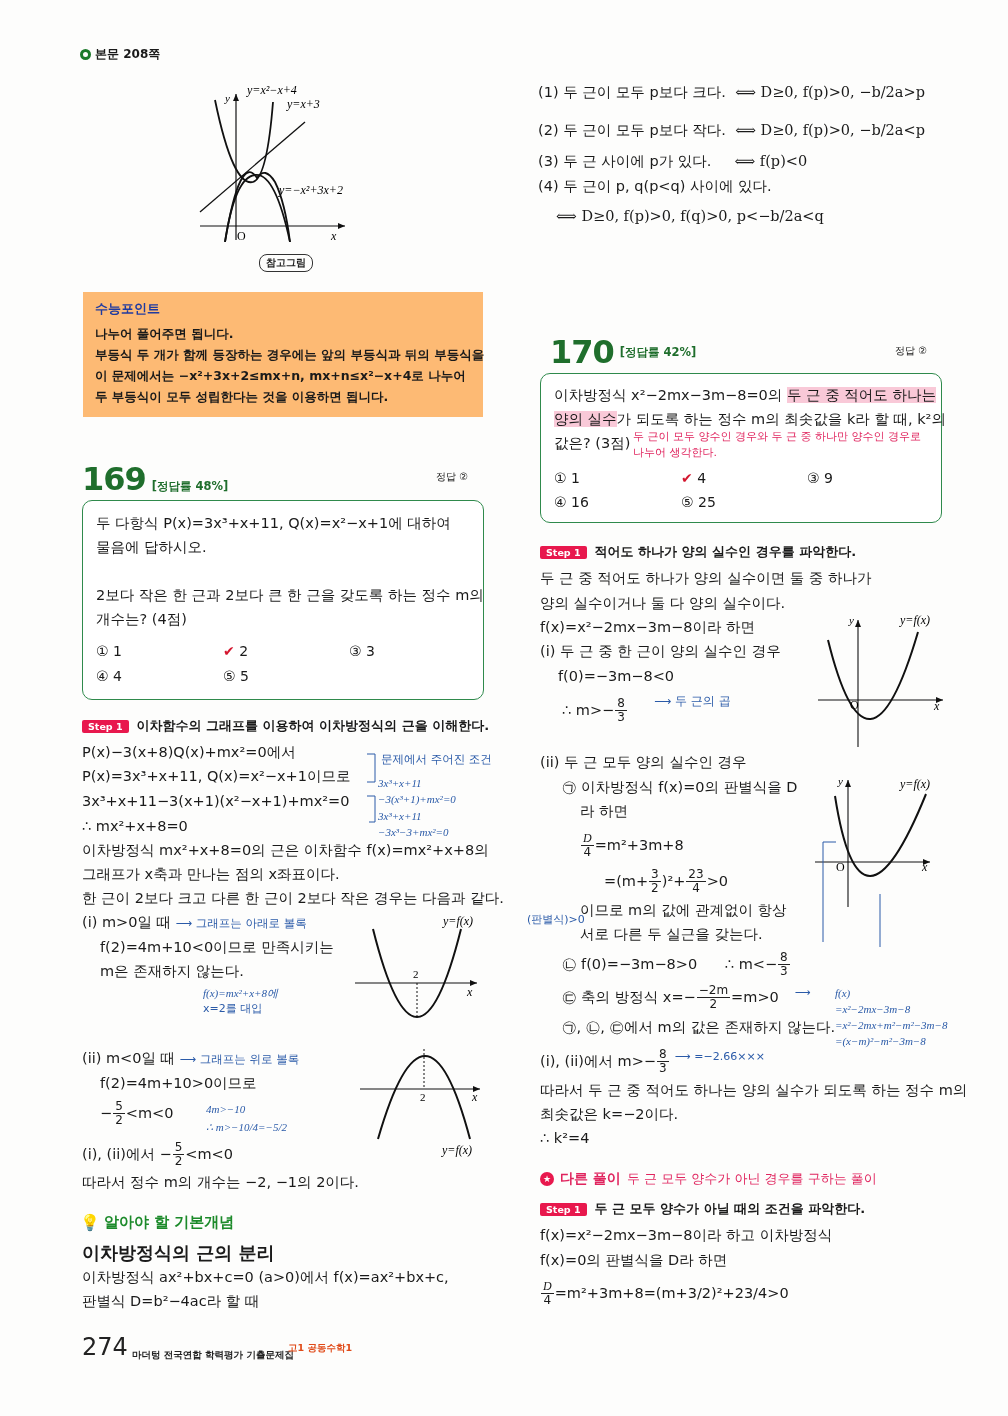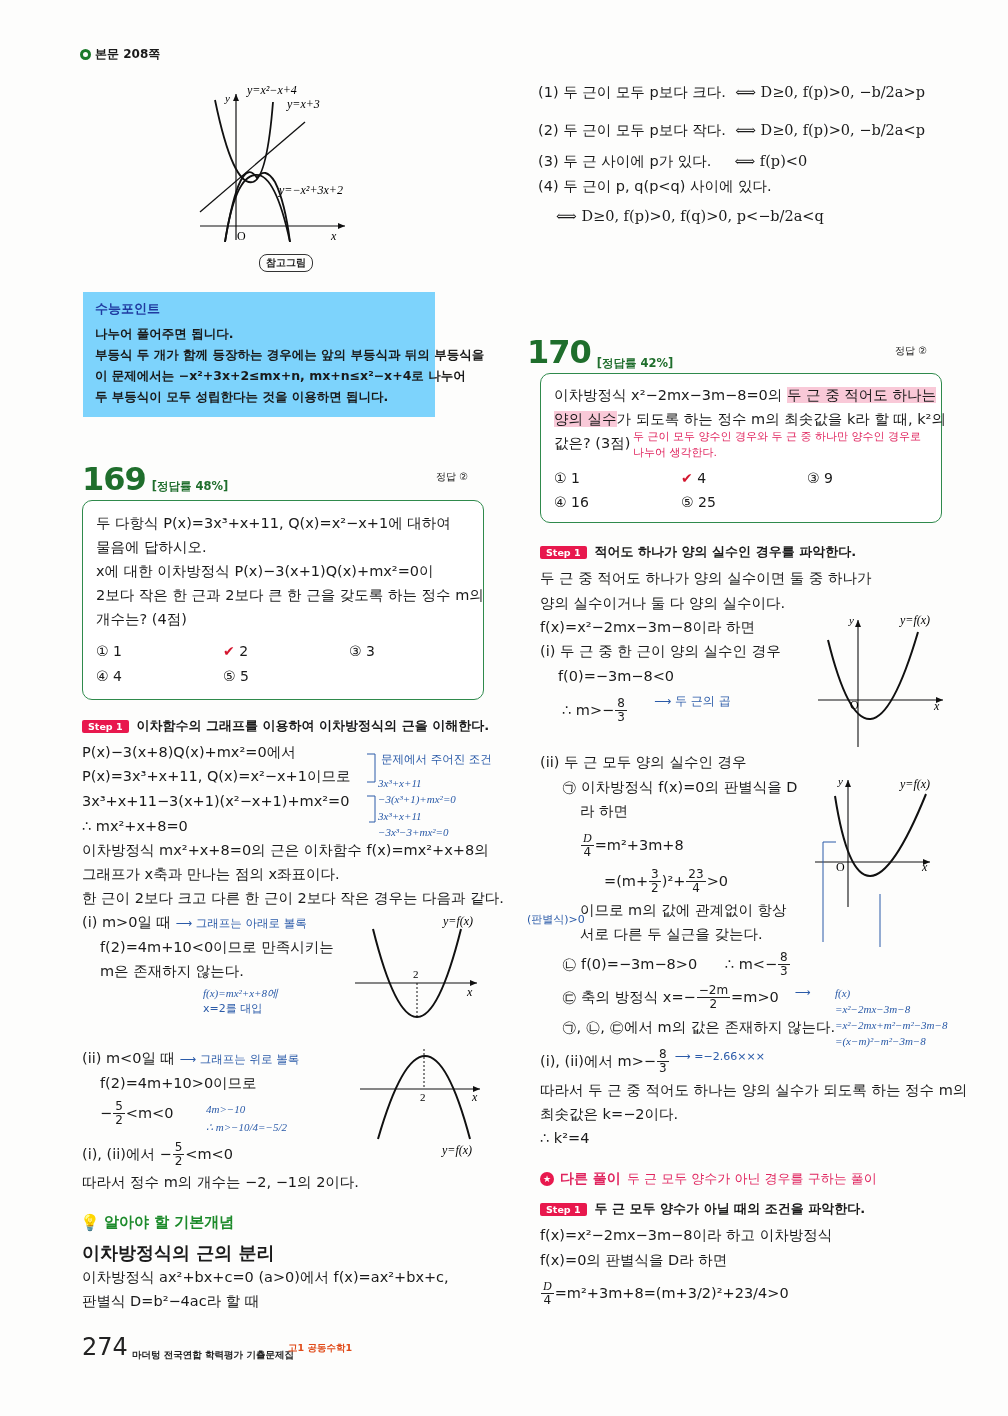--- a/index.html
+++ b/index.html
@@ -12,21 +12,21 @@
   .blue { color: #2a5aa8; }
   .pink { color: #e0245e; }
   .note { font-size: 11px; color: #2a5aa8; white-space: nowrap; position: absolute; line-height: 14px; }
   .pnote { font-size: 11px; color: #e0245e; white-space: nowrap; position: absolute; line-height: 16px; }
 
   .ref-head { left: 80px; top: 46px; font-size: 12px; font-weight: bold; display: flex; align-items: center; gap: 4px; }
   .ref-dot { width: 11px; height: 11px; border-radius: 50%; border: 3px solid #1c7a2b; display: inline-block; }
 
   .ref-tag { left: 259px; top: 254px; font-size: 10px; border: 1px solid #333; border-radius: 8px; padding: 1px 6px; font-weight: bold; }
 
-  .point-box { left: 83px; top: 292px; width: 352px; height: 125px; background: #7dd3fc; padding: 8px 12px; }
+  .point-box { left: 83px; top: 292px; width: 400px; height: 125px; background: #fdba74; padding: 8px 12px; }
   .point-title { color: #1f3aa0; font-weight: bold; font-size: 13px; margin-bottom: 5px; }
   .point-line { font-size: 12.5px; font-weight: bold; line-height: 21px; white-space: nowrap; }
 
   .pnum { font-size: 32px; font-weight: bold; color: #1f6e2c; letter-spacing: -1px; }
   .prate { font-size: 11.5px; color: #1f6e2c; font-weight: bold; margin-left: 6px; }
   .answer { font-size: 10px; font-weight: normal; position: absolute; }
 
   .qbox { position: absolute; border: 1.5px solid #2f8a4c; border-radius: 10px; background: #fff; }
   .choice { position: absolute; font-size: 14px; white-space: nowrap; }
   .check { color: #d4172f; font-weight: bold; }
@@ -85,21 +85,20 @@
 
 <div class="abs" style="left:82px;top:460px;display:flex;align-items:baseline">
   <span class="pnum">169</span>
   <span class="prate">[정답률 48%]</span>
 </div>
 <div class="answer" style="left:436px;top:470px">정답 ②</div>
 
 <div class="qbox" style="left:82px;top:500px;width:402px;height:200px">
   <div class="line" style="left:13px;top:12px">두 다항식 P(x)=3x³+x+11, Q(x)=x²−x+1에 대하여</div>
   <div class="line" style="left:13px;top:36px">물음에 답하시오.</div>
-  <div class="line" style="left:13px;top:60px">x에 대한 이차방정식 P(x)−3(x+1)Q(x)+mx²=0이</div>
   <div class="line" style="left:13px;top:84px">2보다 작은 한 근과 2보다 큰 한 근을 갖도록 하는 정수 m의</div>
   <div class="line" style="left:13px;top:108px">개수는? (4점)</div>
   <div class="choice" style="left:13px;top:142px"><span>①</span> <span>1</span></div>
   <div class="choice" style="left:140px;top:142px"><span class="check">✔</span> <span>2</span></div>
   <div class="choice" style="left:266px;top:142px"><span>③</span> <span>3</span></div>
   <div class="choice" style="left:13px;top:167px"><span>④</span> <span>4</span></div>
   <div class="choice" style="left:140px;top:167px"><span>⑤</span> <span>5</span></div>
 </div>
 
 <div class="step-row" style="left:82px;top:717px">
@@ -186,21 +185,21 @@
 <div class="abs footer-num">274</div>
 <div class="abs footer-txt">마더텅 전국연합 학력평가 기출문제집</div>
 <div class="abs footer-sub">고1 공동수학1</div>
 
 <div class="line" style="left:538px;top:82px"><span>(1) 두 근이 모두 p보다 크다.</span>&nbsp;&nbsp;<span class="serif">⟺ D≥0, f(p)&gt;0, −b/2a&gt;p</span></div>
 <div class="line" style="left:538px;top:120px"><span>(2) 두 근이 모두 p보다 작다.</span>&nbsp;&nbsp;<span class="serif">⟺ D≥0, f(p)&gt;0, −b/2a&lt;p</span></div>
 <div class="line" style="left:538px;top:151px"><span>(3) 두 근 사이에 p가 있다.</span>&nbsp;&nbsp;&nbsp;&nbsp;&nbsp;<span class="serif">⟺ f(p)&lt;0</span></div>
 <div class="line" style="left:538px;top:176px">(4) 두 근이 p, q(p&lt;q) 사이에 있다.</div>
 <div class="line serif" style="left:556px;top:206px">⟺ D≥0, f(p)&gt;0, f(q)&gt;0, p&lt;−b/2a&lt;q</div>
 
-<div class="abs" style="left:527px;top:333px;display:flex;align-items:flex-end">
+<div class="abs" style="left:550px;top:333px;display:flex;align-items:center">
   <span class="pnum">170</span>
   <span class="prate">[정답률 42%]</span>
 </div>
 <div class="answer" style="left:895px;top:344px">정답 ②</div>
 
 <div class="qbox" style="left:540px;top:373px;width:402px;height:150px">
   <div class="line" style="left:13px;top:11px"><span>이차방정식 x²−2mx−3m−8=0의 </span><span class="hl">두 근 중 적어도 하나는</span></div>
   <div class="line" style="left:13px;top:35px"><span class="hl">양의 실수</span><span>가 되도록 하는 정수 m의 최솟값을 k라 할 때, k²의</span></div>
   <div class="line" style="left:13px;top:59px">값은? (3점)</div>
   <div class="pnote" style="left:92px;top:55px">두 근이 모두 양수인 경우와 두 근 중 하나만 양수인 경우로</div>

